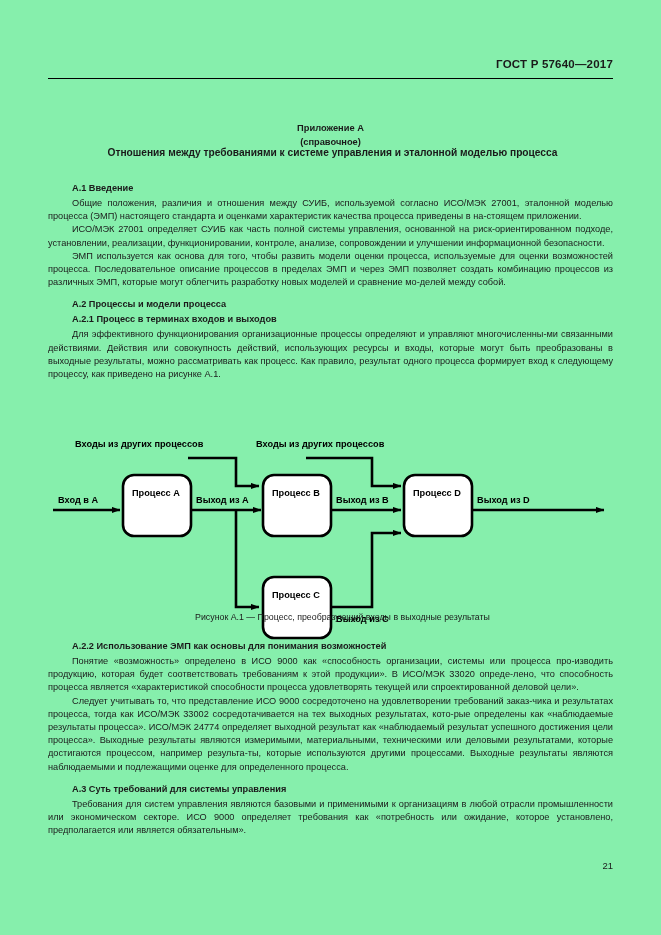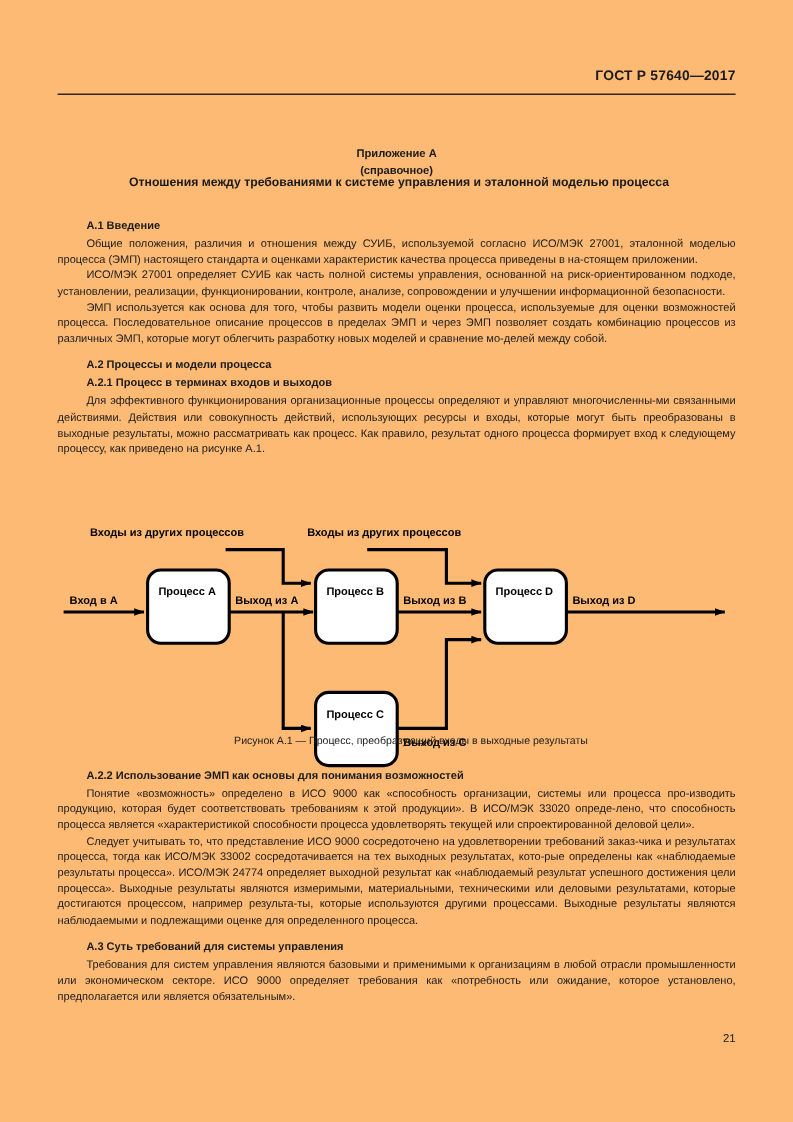--- a/index.html
+++ b/index.html
@@ -9,21 +9,21 @@
     background: #ffffff;
   }
   body {
     font-family: "Liberation Sans", sans-serif;
     color: #1a1a1a;
   }
   .page {
     position: relative;
     width: 661px;
     height: 935px;
-    background: #fdba74;
+    background: #86efac;
     overflow: hidden;
   }
 
   
   .doc-header {
     position: absolute;
     top: 58px;
     right: 48px;
     font-size: 11.5px;
     font-weight: bold;

